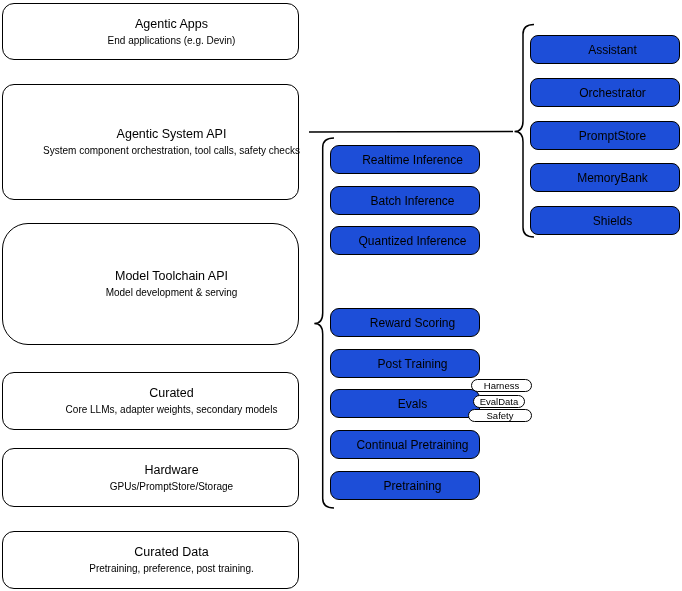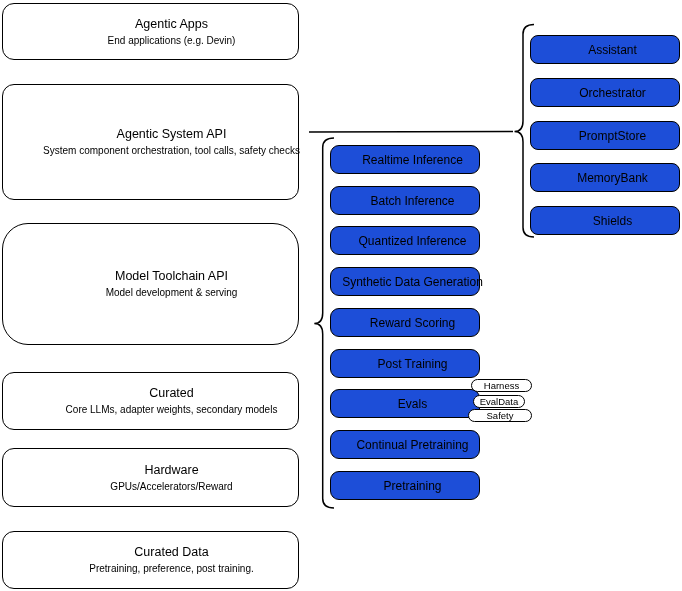--- a/index.html
+++ b/index.html
@@ -92,38 +92,35 @@
   <div class="lbox" style="top:223px;height:122px;border-radius:26px">
     <div class="btitle">Model Toolchain API</div>
     <div class="bsub">Model development &amp; serving</div>
   </div>
   <div class="lbox" style="top:372px;height:58px;border-radius:12px">
     <div class="btitle">Curated</div>
     <div class="bsub">Core LLMs, adapter weights, secondary models</div>
   </div>
   <div class="lbox" style="top:448px;height:59px;border-radius:12px">
     <div class="btitle">Hardware</div>
-    <div class="bsub">GPUs/Accelerators/Reward</div>
+    <div class="bsub">GPUs/PromptStore/Storage</div>
   </div>
   <div class="lbox" style="top:531px;height:58px;border-radius:12px">
     <div class="btitle">Curated Data</div>
     <div class="bsub">Pretraining, preference, post training.</div>
   </div>
 
   <div class="mbox" style="top:145px">
       <span>Realtime Inference</span>
     </div>
   <div class="mbox" style="top:186px">
       <span>Batch Inference</span>
     </div>
   <div class="mbox" style="top:226px">
       <span>Quantized Inference</span>
-    </div>
-  <div class="mbox" style="top:267px">
-      <span>Synthetic Data Generation</span>
     </div>
   <div class="mbox" style="top:308px">
       <span>Reward Scoring</span>
     </div>
   <div class="mbox" style="top:349px">
       <span>Post Training</span>
     </div>
   <div class="mbox" style="top:389px">
       <span>Evals</span>
     </div>

